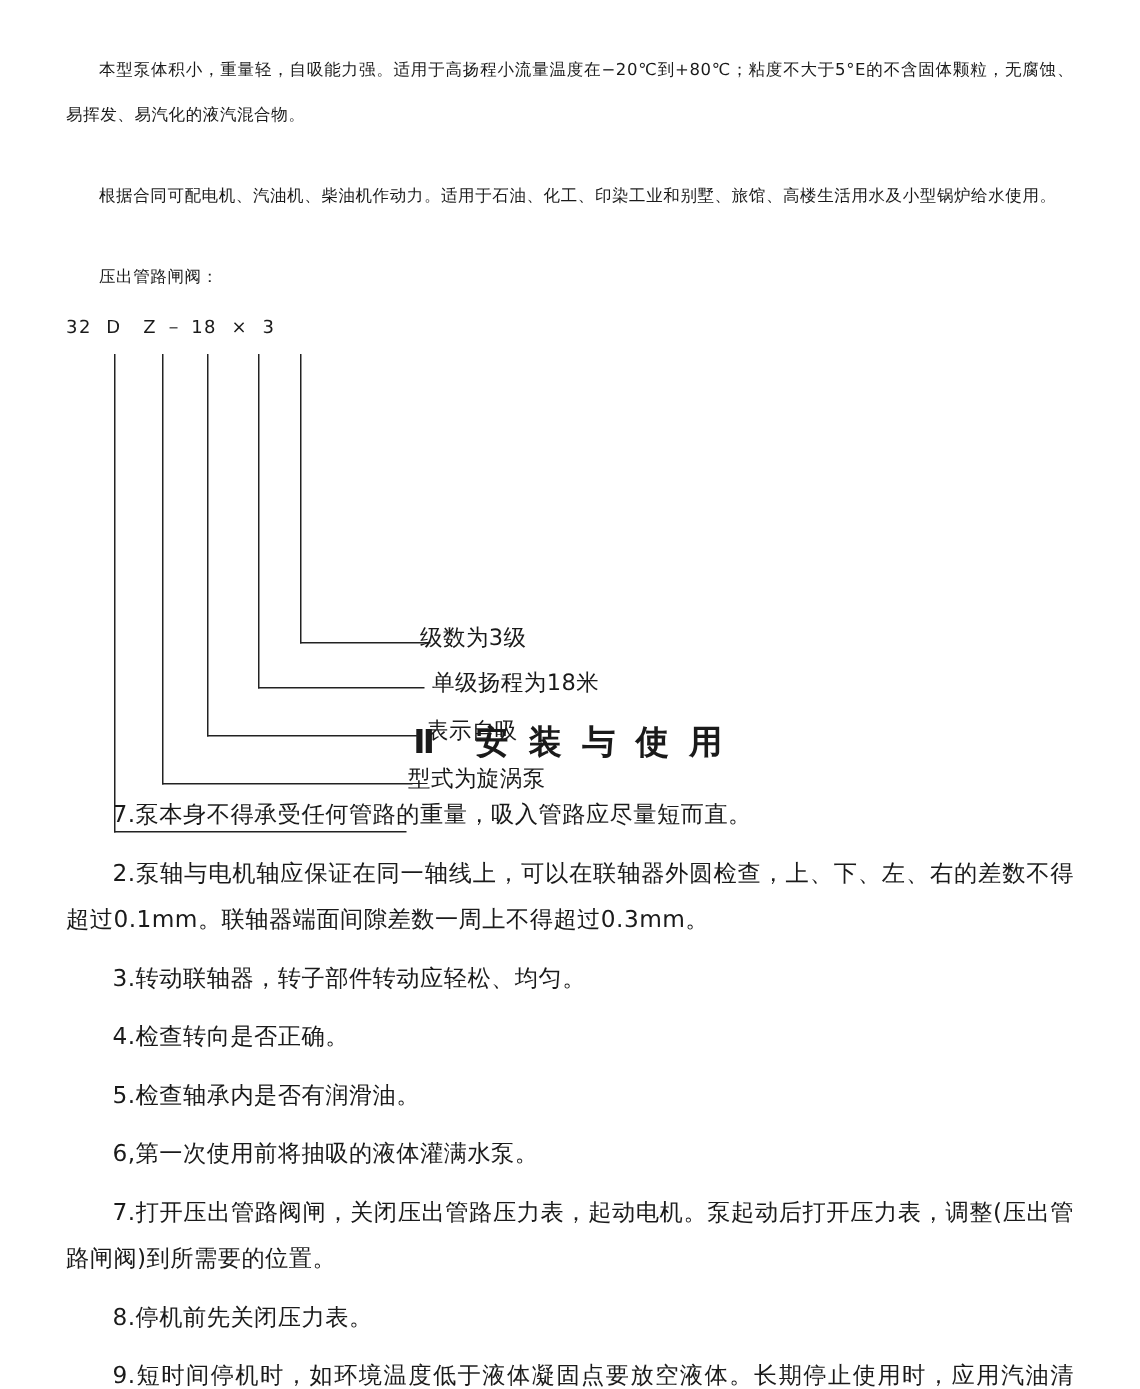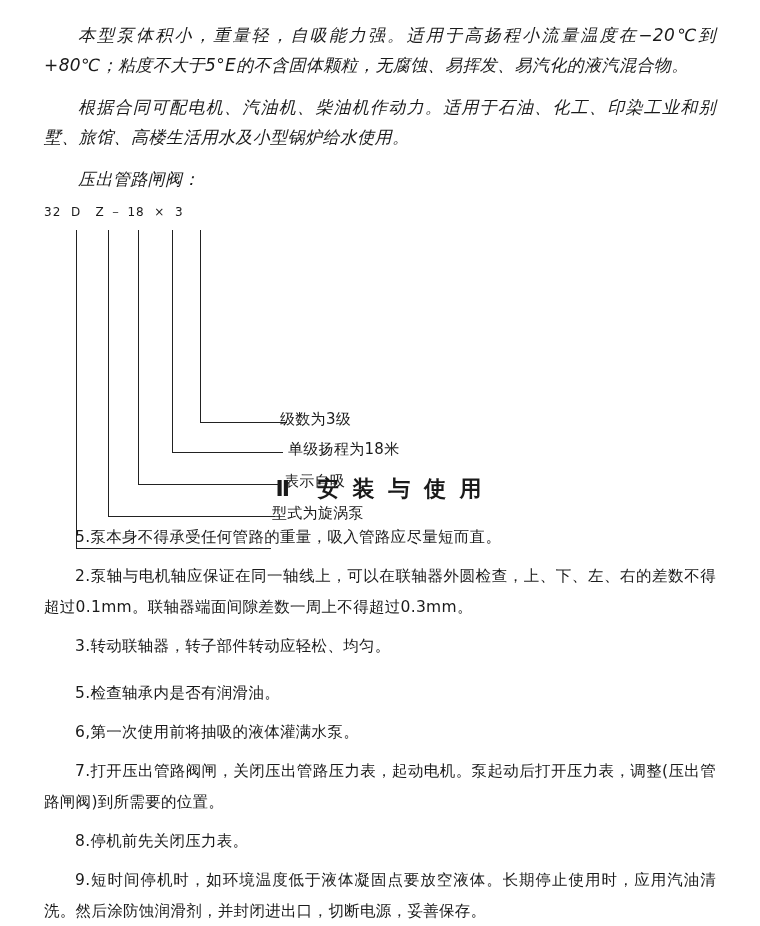--- a/index.html
+++ b/index.html
@@ -16,27 +16,26 @@
     overflow: hidden;
   }
   .page {
     position: relative;
     width: 760px;
     height: 926px;
     padding: 0;
     box-sizing: border-box;
   }
   .para {
-    font-size: 17px;
+    font-size: 11px;
     line-height: 30px;
     text-indent: 2em;
-    margin: 4px 44px 0 44px;
+    margin: 16px 44px 0 44px;
     letter-spacing: 0.4px;
     text-align: justify;
-    font-style: italic;
   }
   .spacer-8 { height: 8px; }
   .spacer-16 { height: 16px; }
   .spacer-20 { height: 20px; }
 
   
   .model-block {
     position: relative;
     margin: 4px 0 0 0;
     height: 230px;
@@ -117,26 +116,27 @@
   </div>
 
   <div class="spacer-20"></div>
 
   <h2 class="section-heading">
     <span class="numeral">Ⅱ</span><span>安 装 与 使 用</span>
   </h2>
 
   <div class="spacer-8"></div>
 
-  <p class="list-para">5.泵本身不得承受任何管路的重量，吸入管路应尽量短而直。</p>
+  <p class="list-para">7.泵本身不得承受任何管路的重量，吸入管路应尽量短而直。</p>
   <div class="spacer-8"></div>
   <p class="list-para">2.泵轴与电机轴应保证在同一轴线上，可以在联轴器外圆检查，上、下、左、右的差数不得超过0.1mm。联轴器端面间隙差数一周上不得超过0.3mm。</p>
   <div class="spacer-8"></div>
   <p class="list-para">3.转动联轴器，转子部件转动应轻松、均匀。</p>
   <div class="spacer-8"></div>
+  <p class="list-para">4.检查转向是否正确。</p>
   <div class="spacer-8"></div>
   <p class="list-para">5.检查轴承内是否有润滑油。</p>
   <div class="spacer-8"></div>
   <p class="list-para">6,第一次使用前将抽吸的液体灌满水泵。</p>
   <div class="spacer-8"></div>
   <p class="list-para">7.打开压出管路阀闸，关闭压出管路压力表，起动电机。泵起动后打开压力表，调整(压出管路闸阀)到所需要的位置。</p>
   <div class="spacer-8"></div>
   <p class="list-para">8.停机前先关闭压力表。</p>
   <div class="spacer-8"></div>
   <p class="list-para">9.短时间停机时，如环境温度低于液体凝固点要放空液体。长期停止使用时，应用汽油清洗。然后涂防蚀润滑剂，并封闭进出口，切断电源，妥善保存。</p>

